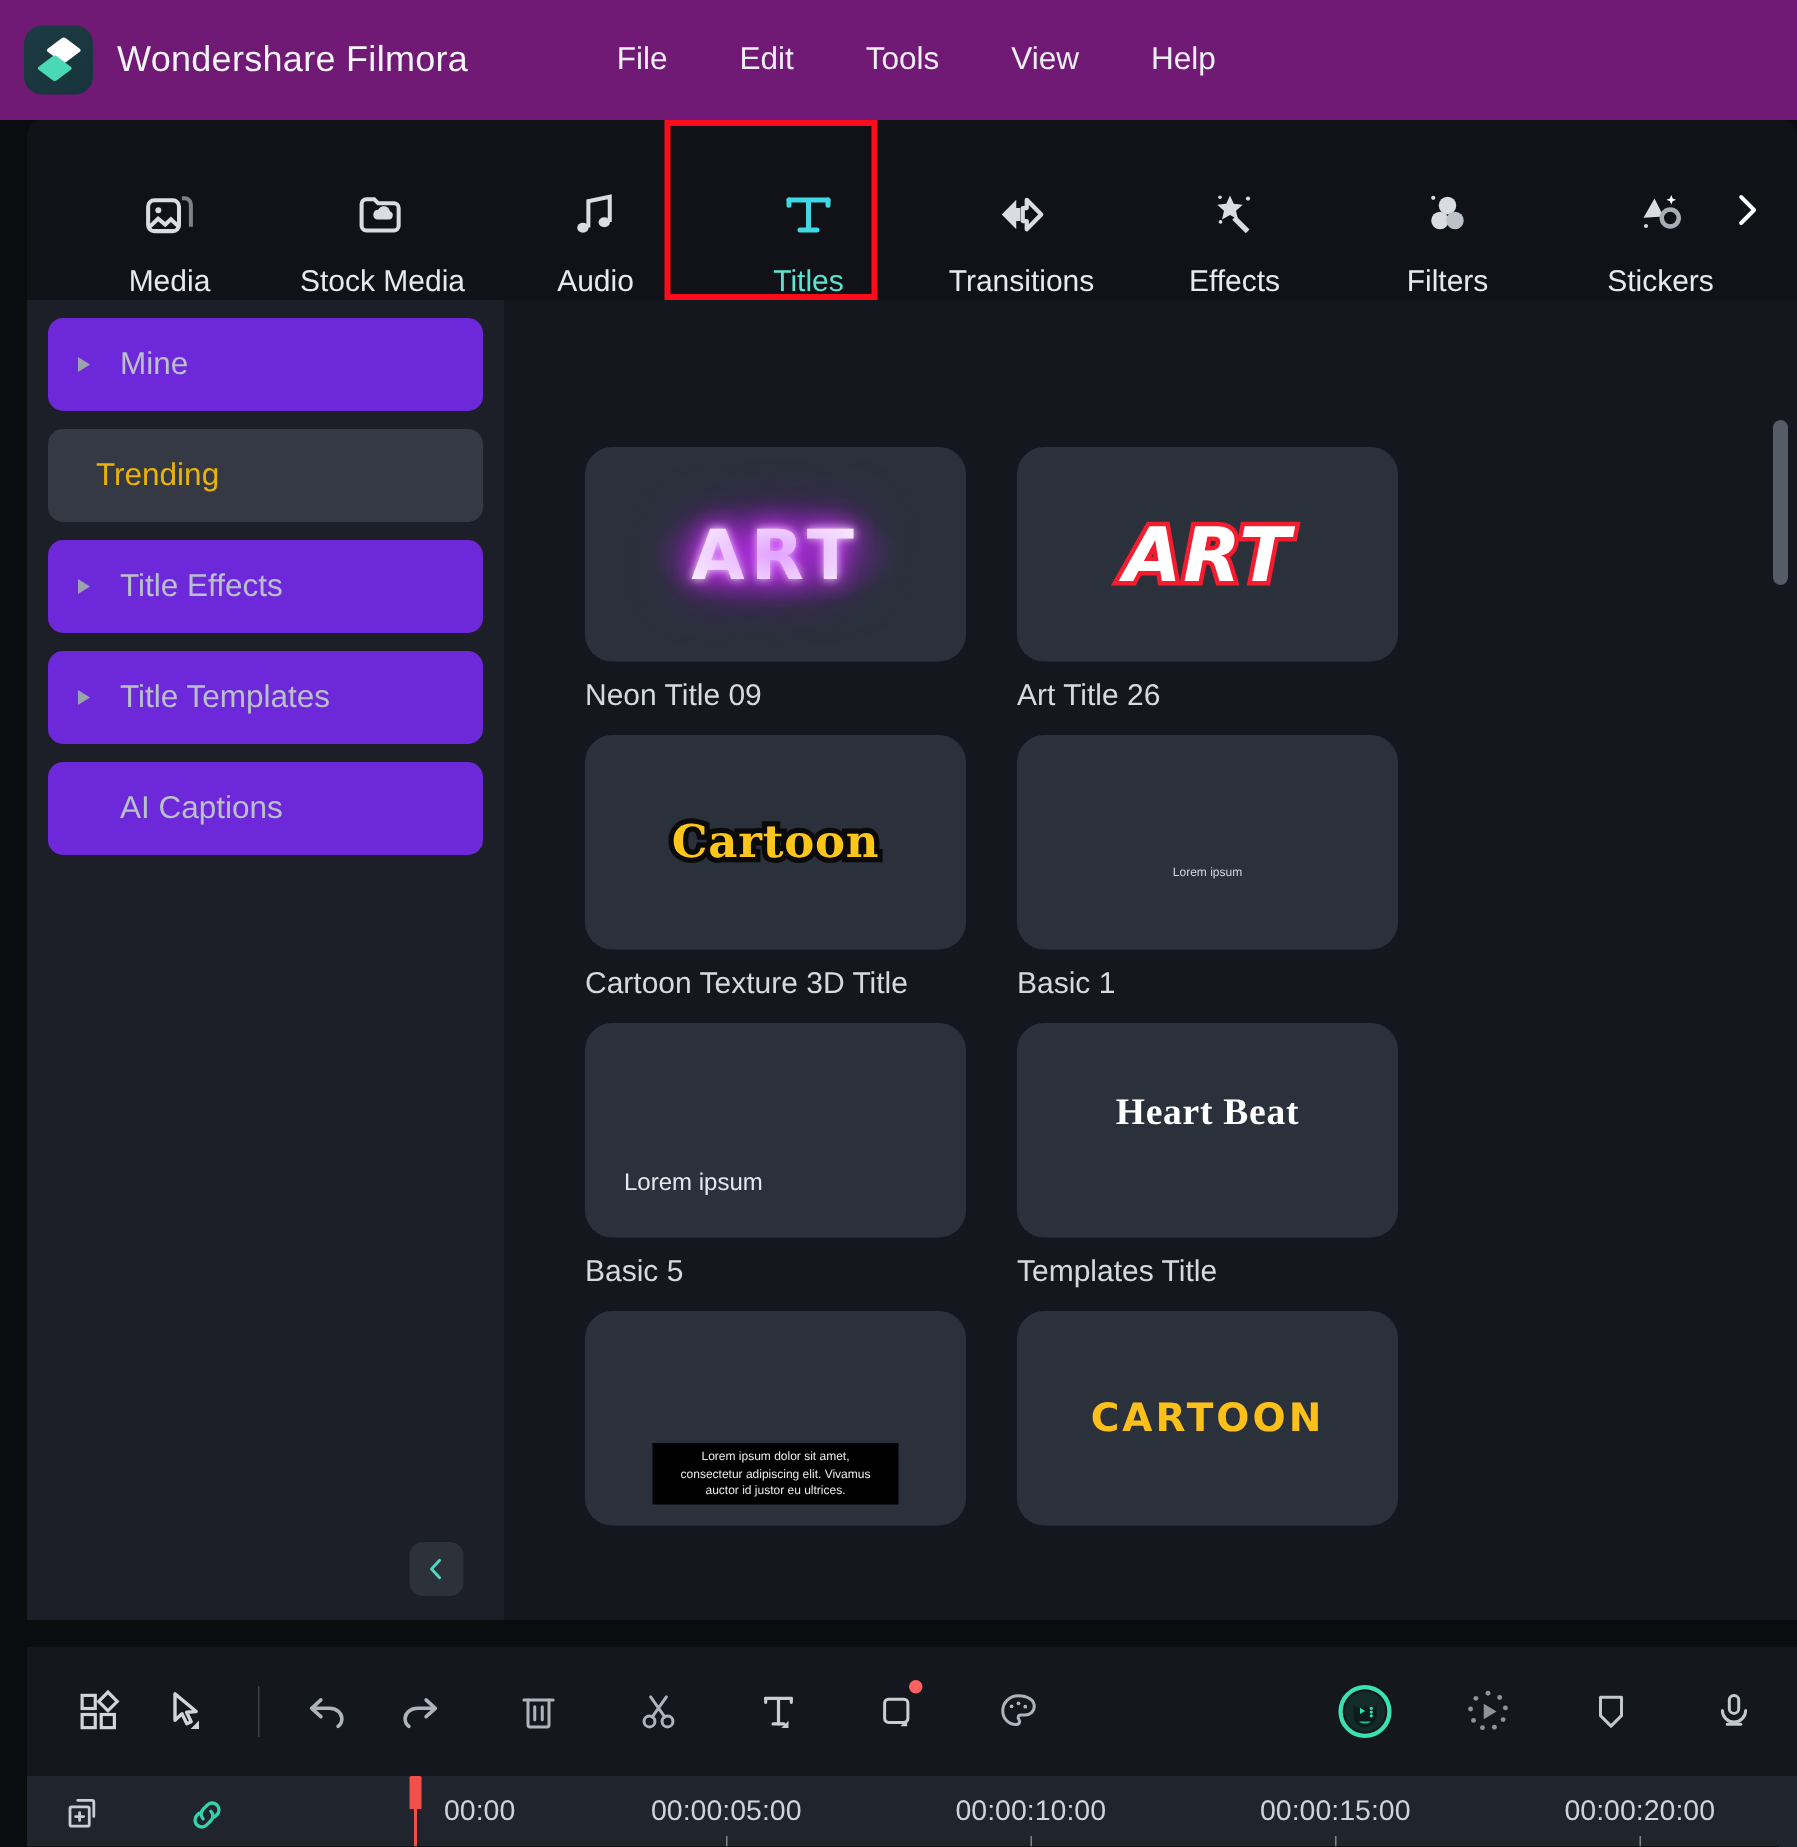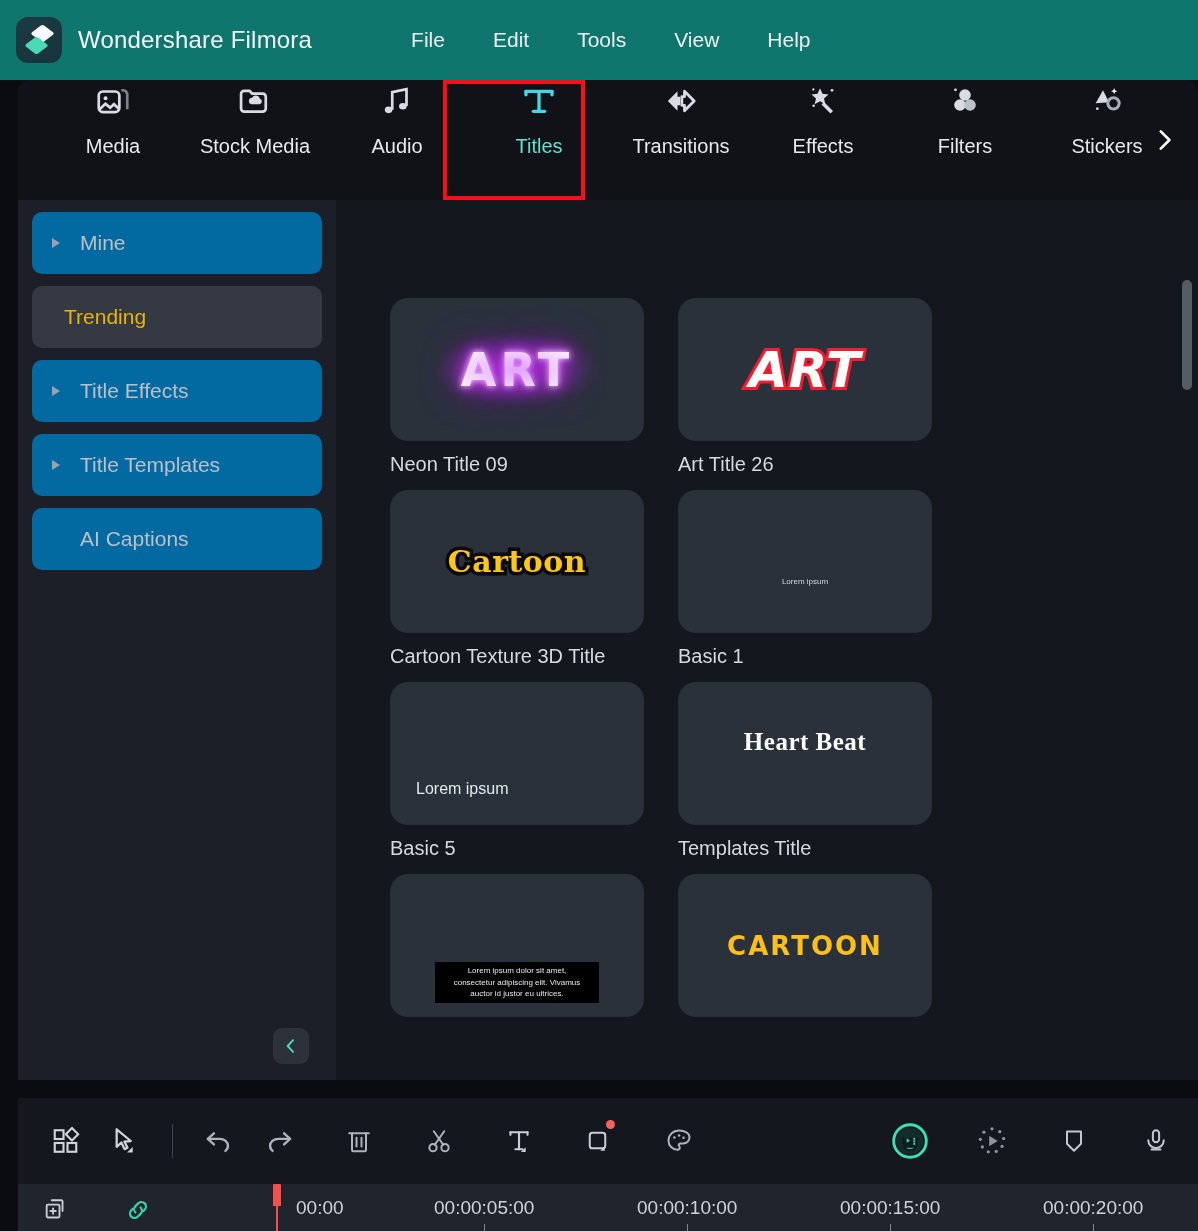--- a/index.html
+++ b/index.html
@@ -7,21 +7,21 @@
     width: 1198px; height: 1231px;
     background: #07090c;
     font-family: "Liberation Sans", sans-serif;
     overflow: hidden;
   }
   .app { position: relative; width: 1198px; height: 1231px; background: #0a0c10; }
 
   
   .menubar {
     position: absolute; left: 0; top: 0; width: 1198px; height: 80px;
-    background: #0f766e; display: flex; align-items: center;
+    background: #701a75; display: flex; align-items: center;
   }
   .brand { display: flex; align-items: center; margin-left: 16px; }
   .brand-logo {
     width: 46px; height: 46px; border-radius: 12px;
     background: linear-gradient(150deg,#1d3b44 0%,#17333c 100%);
     display: flex; align-items: center; justify-content: center;
     position: relative;
   }
   .brand-logo .d1, .brand-logo .d2 {
     position: absolute; width: 15px; height: 15px;
@@ -37,21 +37,21 @@
   }
 
   
   .tabbar {
     position: absolute; left: 18px; top: 80px; width: 1180px; height: 120px;
     background: #101218; border-top-left-radius: 10px; border-top-right-radius: 10px;
     display: flex; align-items: center;
   }
   .tab {
     width: 142px; height: 120px; display: flex; flex-direction: column;
-    align-items: center; justify-content: flex-start; gap: 13px; position: relative;
+    align-items: center; justify-content: flex-end; gap: 13px; position: relative;
     cursor: default;
   }
   .tab .ticon { height: 42px; display:flex; align-items:center; justify-content:center; }
   .tab .tlabel { font-size: 20px; color: #e6e9ee; }
   .tab.active .tlabel { color: #5de3d0; }
   .tab-highlight {
     position: absolute; left: 443px; top: 80px; width: 142px; height: 120px;
     border: 4px solid #fc0d1b; pointer-events: none; z-index: 6;
   }
   .tab-next {
@@ -64,21 +64,21 @@
   .panel {
     position: absolute; left: 18px; top: 200px; width: 1180px; height: 880px;
     background: #181b22;
   }
   .sidebar {
     position: absolute; left: 0; top: 0; width: 318px; height: 880px;
     background: #1c1f27;
   }
   .side-item {
     margin: 0 14px 12px 14px; height: 62px; border-radius: 10px;
-    background: #0369a1; display: flex; align-items: center; cursor: default;
+    background: #6d28d9; display: flex; align-items: center; cursor: default;
   }
   .side-item:first-child { margin-top: 12px; }
   .side-item.selected { background: #343943; }
   .side-caret {
     width: 38px; display: flex; align-items: center; justify-content: center;
   }
   .caret-tri {
     width: 0; height: 0; border-left: 8px solid #9aa2ae;
     border-top: 5.5px solid transparent; border-bottom: 5.5px solid transparent;
     margin-left: 10px;

